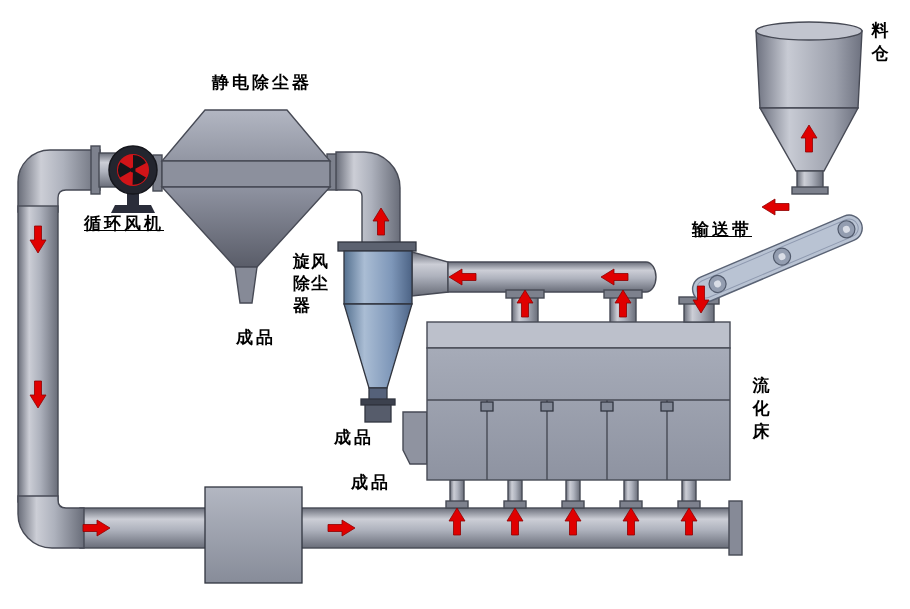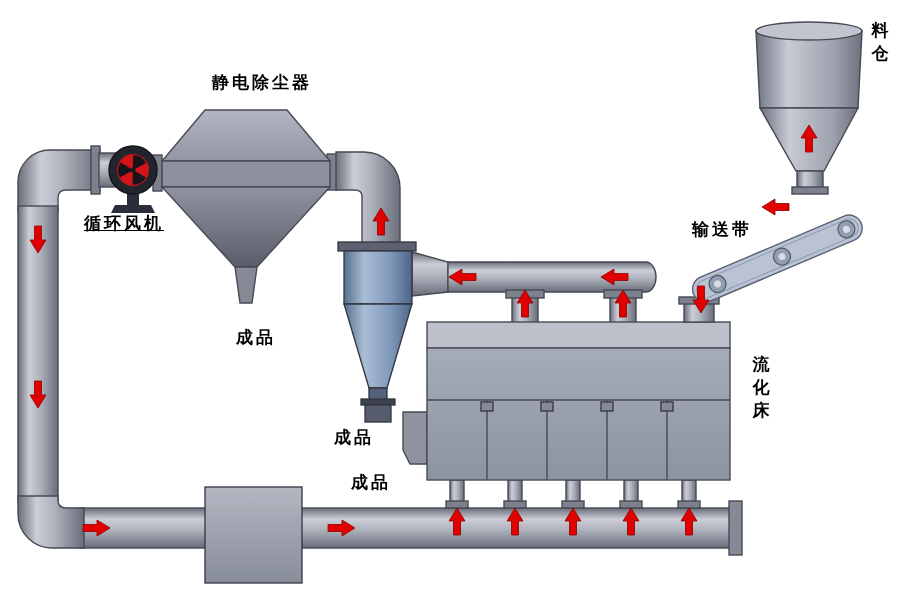--- a/index.html
+++ b/index.html
@@ -197,19 +197,20 @@
     <use href="#arrow" class="arr" transform="translate(614,277) rotate(180)"></use>
     <use href="#arrow" class="arr" transform="translate(809,138) rotate(270)"></use>
     <use href="#arrow" class="arr" transform="translate(775,207) rotate(180)"></use>
     <use href="#arrow" class="arr" transform="translate(701,300) rotate(90)"></use>
   </g>
 </svg>
 
   <div class="lbl" style="left:186px;top:72px;margin-left:26px;">静电除尘器</div>
   <div class="lbl" style="left:84px;top:213px;text-decoration:underline;">循环风机</div>
   <div class="lbl" style="left:236px;top:327px;">成品</div>
+  <div class="lbl wrap" style="left:293px;top:251px;width:42px;">旋风除尘器</div>
   <div class="lbl" style="left:334px;top:427px;">成品</div>
   <div class="lbl" style="left:351px;top:472px;">成品</div>
-  <div class="lbl vert" style="left:750px;top:355px;font-family:Liberation Mono, monospace;">流化床</div>
-  <div class="lbl" style="left:692px;top:219px;">输送带</div>
+  <div class="lbl vert" style="left:750px;top:375px;">流化床</div>
+  <div class="lbl" style="left:692px;top:219px;text-decoration:underline;">输送带</div>
   <div class="lbl vert" style="left:869px;top:20px;">料仓</div>
 
 </div>
 
 </body></html>

